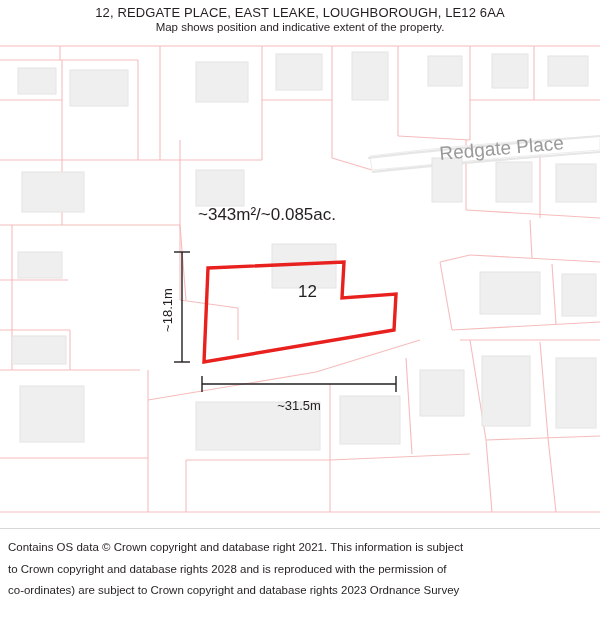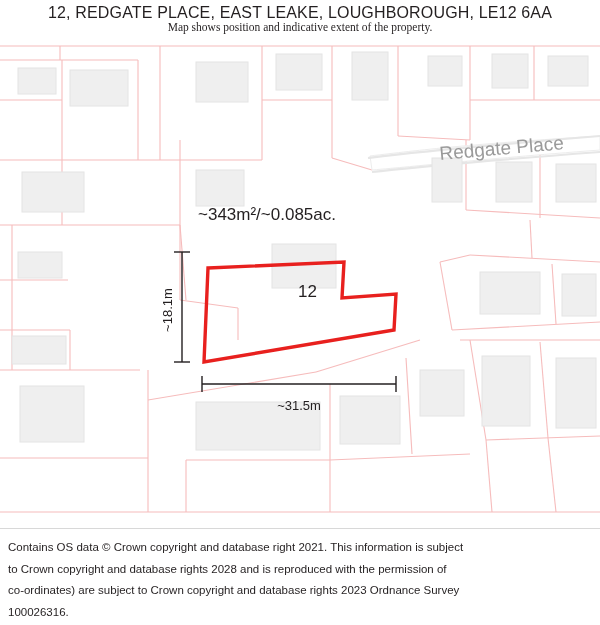--- a/index.html
+++ b/index.html
@@ -24,30 +24,29 @@
     position: absolute;
     top: 0;
     left: 0;
     width: 600px;
     height: 42px;
     text-align: center;
     padding-top: 5px;
     box-sizing: border-box;
   }
   .header .title {
-    font-size: 16px;
+    font-size: 13px;
     color: #231f20;
     line-height: 15px;
     letter-spacing: 0.01em;
   }
   .header .subtitle {
     font-size: 11.5px;
     color: #231f20;
     line-height: 15px;
-    font-family: Liberation Serif, serif;
   }
   
   .map {
     position: absolute;
     top: 40px;
     left: 0;
     width: 600px;
     height: 480px;
     background: #ffffff;
     overflow: hidden;
@@ -217,16 +216,15 @@
       </g>
       <text class="label-dim" x="299" y="370" text-anchor="middle">~31.5m</text>
 
     </svg>
   </div>
 
   <div class="footer">
     <p>Contains OS data © Crown copyright and database right 2021. This information is subject</p>
     <p>to Crown copyright and database rights 2028 and is reproduced with the permission of</p>
     <p>co-ordinates) are subject to Crown copyright and database rights 2023 Ordnance Survey</p>
-    <p>100026316.</p>
   </div>
 
 </div>
 
 </body></html>

